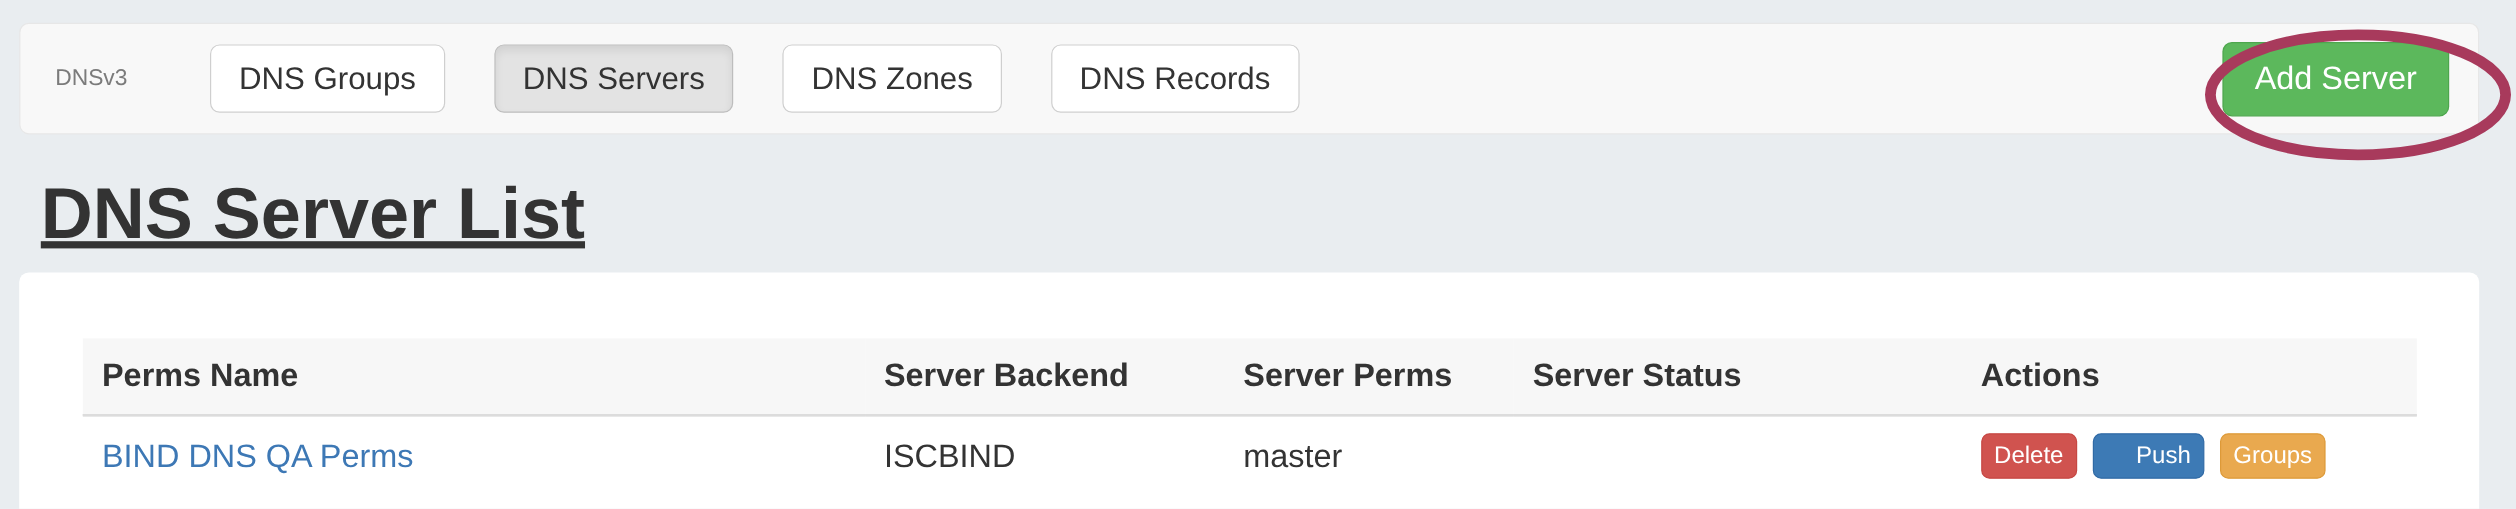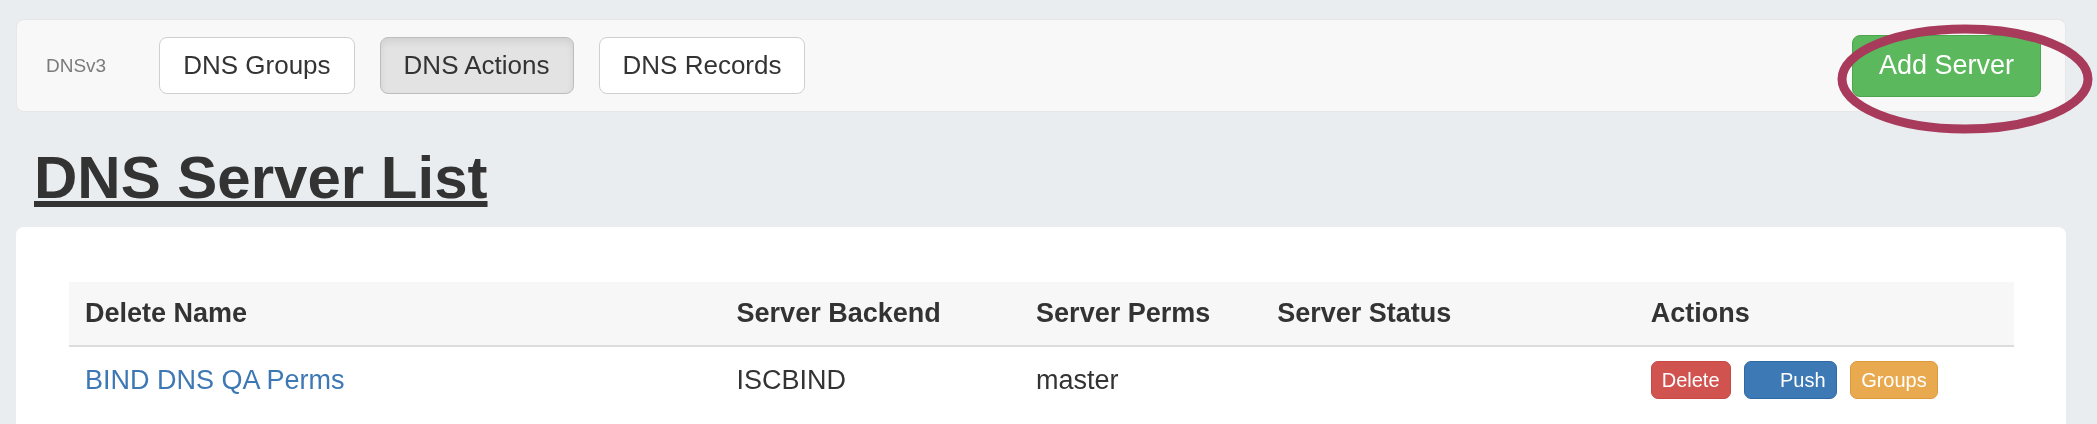--- a/index.html
+++ b/index.html
@@ -38,20 +38,21 @@
     padding: 0 23px;
     font-size: 26px;
     font-family: "Liberation Sans", sans-serif;
     color: #333;
     background: #ffffff;
     border: 1px solid #cfcfcf;
     border-radius: 8px;
     display: flex; align-items: center;
     cursor: pointer;
     white-space: nowrap;
+    margin-left: 16px;
   }
   .nav-btn.active {
     background: #e3e3e3;
     border-color: #bdbdbd;
     box-shadow: inset 0 4px 7px rgba(0,0,0,0.08);
   }
   .spacer { flex: 1; }
   .add-server-btn {
     height: 62px;
     padding: 0 26px;
@@ -131,21 +132,22 @@
 </style>
 </head>
 <body>
 
 <div class="container">
 
   <div class="navbar">
     <span class="brand">DNSv3</span>
     <div class="nav-buttons">
       <button class="nav-btn">DNS Groups</button>
-      <button class="nav-btn active">DNS Actions</button>
+      <button class="nav-btn active">DNS Servers</button>
+      <button class="nav-btn">DNS Zones</button>
       <button class="nav-btn">DNS Records</button>
     </div>
     <div class="spacer"></div>
     <button class="add-server-btn">Add Server</button>
   </div>
 
   <svg class="annotation-svg" viewBox="0 0 258 112">
     <ellipse cx="129" cy="56" rx="123" ry="50" fill="none" stroke-width="9" stroke="#a83a5c"></ellipse>
   </svg>
 
@@ -155,21 +157,21 @@
     <table class="server-table">
       <colgroup>
         <col style="width:33.5%">
           <col style="width:15.4%">
           <col style="width:12.4%">
           <col style="width:19.2%">
           <col style="width:19.5%">
       </colgroup>
       <thead>
         <tr>
-          <th>Delete Name</th>
+          <th>Perms Name</th>
           <th>Server Backend</th>
           <th>Server Perms</th>
           <th>Server Status</th>
           <th>Actions</th>
         </tr>
       </thead>
       <tbody>
         <tr>
           <td>
             <a class="server-link">BIND DNS QA Perms</a>

